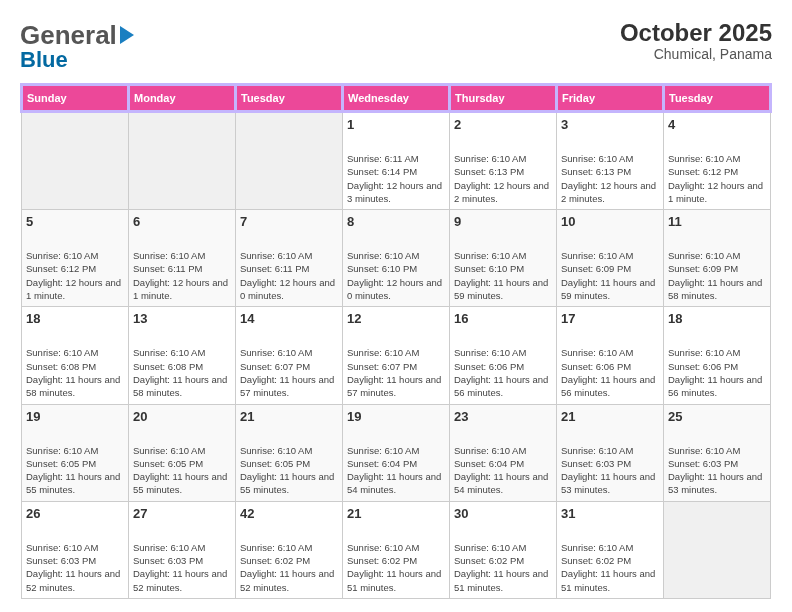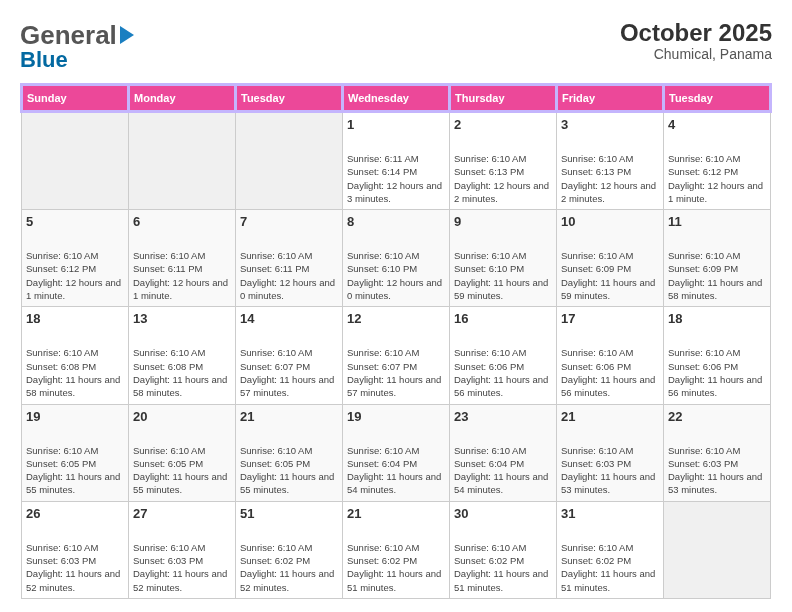--- a/index.html
+++ b/index.html
@@ -253,41 +253,41 @@
 Sunset: 6:04 PM
 Daylight: 11 hours and 54 minutes.</div>
         </td>
         <td>
           <div class="day-num">21</div>
           <div class="day-info">Sunrise: 6:10 AM
 Sunset: 6:03 PM
 Daylight: 11 hours and 53 minutes.</div>
         </td>
         <td>
-          <div class="day-num">22</div>
+          <div class="day-num">25</div>
           <div class="day-info">Sunrise: 6:10 AM
 Sunset: 6:03 PM
 Daylight: 11 hours and 53 minutes.</div>
         </td>
       </tr>
       <tr>
         <td>
           <div class="day-num">26</div>
           <div class="day-info">Sunrise: 6:10 AM
 Sunset: 6:03 PM
 Daylight: 11 hours and 52 minutes.</div>
         </td>
         <td>
           <div class="day-num">27</div>
           <div class="day-info">Sunrise: 6:10 AM
 Sunset: 6:03 PM
 Daylight: 11 hours and 52 minutes.</div>
         </td>
         <td>
-          <div class="day-num">51</div>
+          <div class="day-num">42</div>
           <div class="day-info">Sunrise: 6:10 AM
 Sunset: 6:02 PM
 Daylight: 11 hours and 52 minutes.</div>
         </td>
         <td>
           <div class="day-num">21</div>
           <div class="day-info">Sunrise: 6:10 AM
 Sunset: 6:02 PM
 Daylight: 11 hours and 51 minutes.</div>
         </td>

